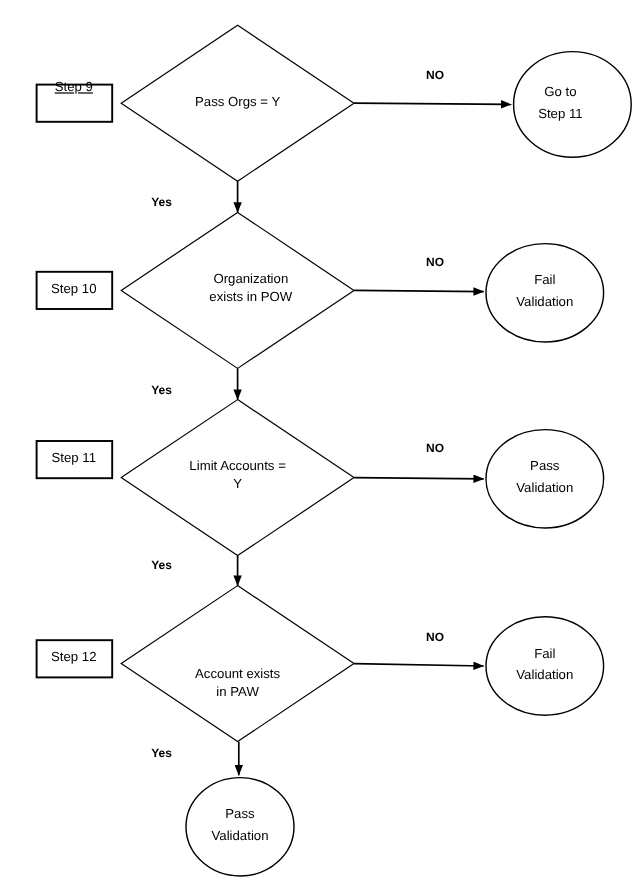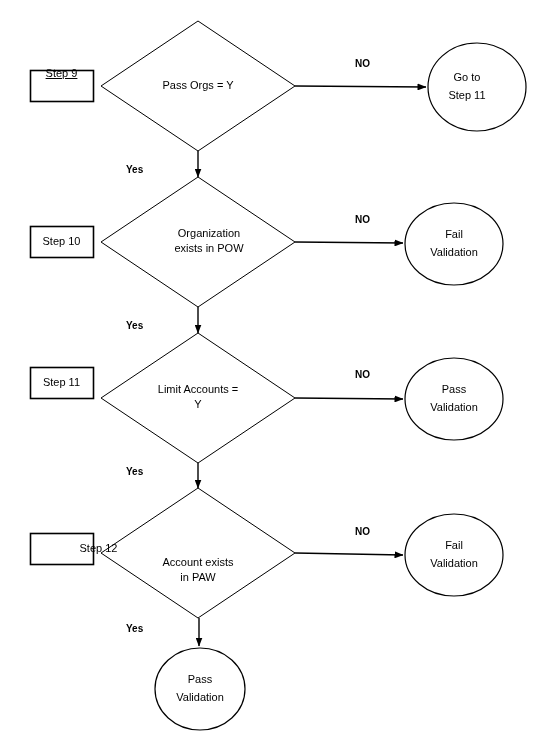--- a/index.html
+++ b/index.html
@@ -96,21 +96,21 @@
         <line x1="198" y1="463" x2="198" y2="488" stroke="#000000" stroke-width="1.4" marker-end="url(#arrowhead)"></line>
         <line x1="295" y1="553" x2="403" y2="555" stroke="#000000" stroke-width="1.4" marker-end="url(#arrowhead)"></line>
         <line x1="199" y1="618" x2="199" y2="646" stroke="#000000" stroke-width="1.4" marker-end="url(#arrowhead)"></line>
       </g>
   </svg>
 
   <div id="labels">
       <div class="node-label step-label" style="left: 30px; top: 58px; width: 63px; height: 31px; text-decoration: underline;">Step 9</div>
       <div class="node-label step-label" style="left: 30px; top: 226px; width: 63px; height: 31px;">Step 10</div>
       <div class="node-label step-label" style="left: 30px; top: 367px; width: 63px; height: 31px;">Step 11</div>
-      <div class="node-label step-label" style="left: 30px; top: 533px; width: 63px; height: 31px; margin-left: 37px;">Step 12</div>
+      <div class="node-label step-label" style="left: 30px; top: 533px; width: 63px; height: 31px;">Step 12</div>
       <div class="node-label" style="left: 101px; top: 77.5px; width: 194px;">Pass Orgs = Y</div>
       <div class="node-label" style="left: 112px; top: 226px; width: 194px;">Organization
 exists in POW</div>
       <div class="node-label" style="left: 101px; top: 382px; width: 194px;">Limit Accounts =
 Y</div>
       <div class="node-label" style="left: 101px; top: 555px; width: 194px;">Account exists
 in PAW</div>
       <div class="node-label circle-label" style="left: 428px; top: 68px; width: 78px;">Go to
 Step 11</div>
       <div class="node-label circle-label" style="left: 405px; top: 225px; width: 98px;">Fail

